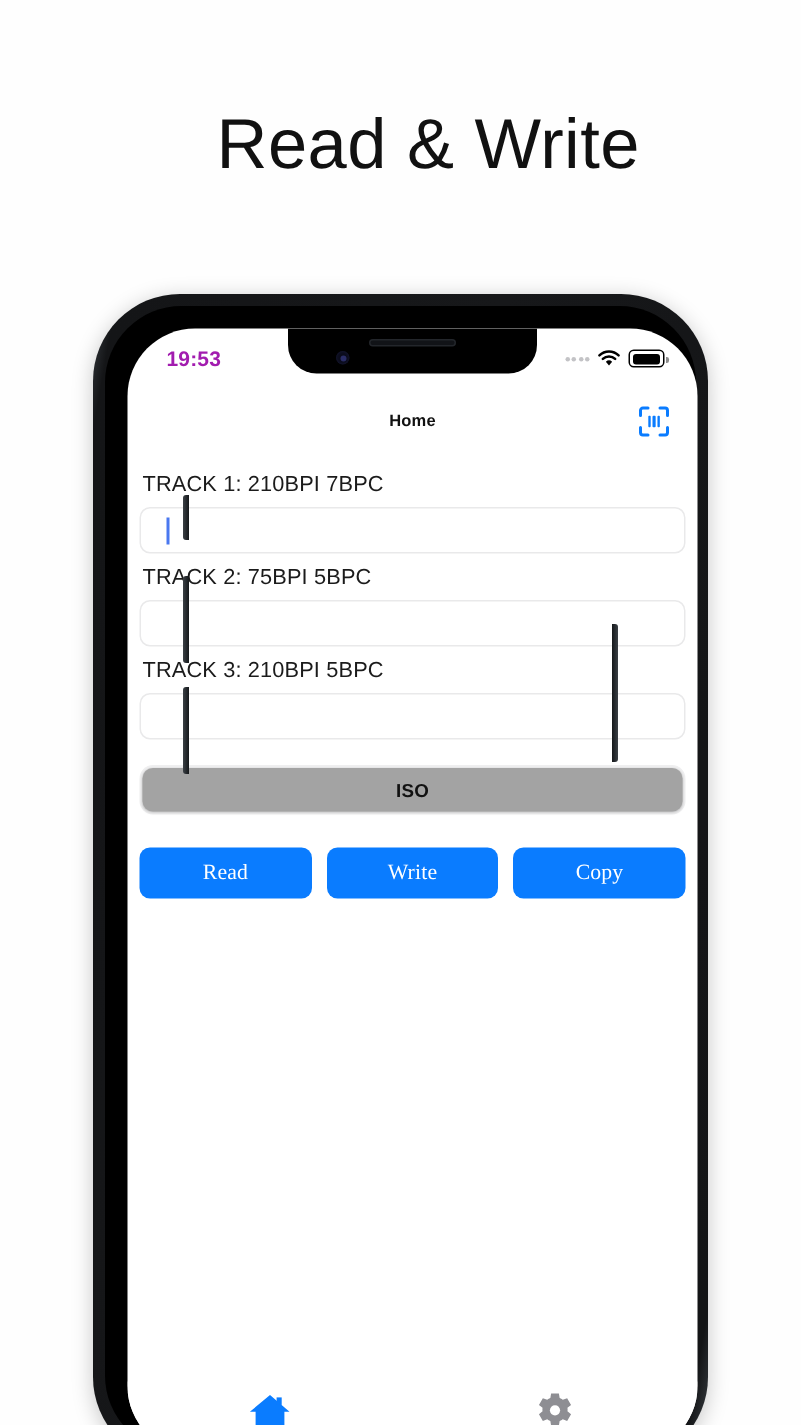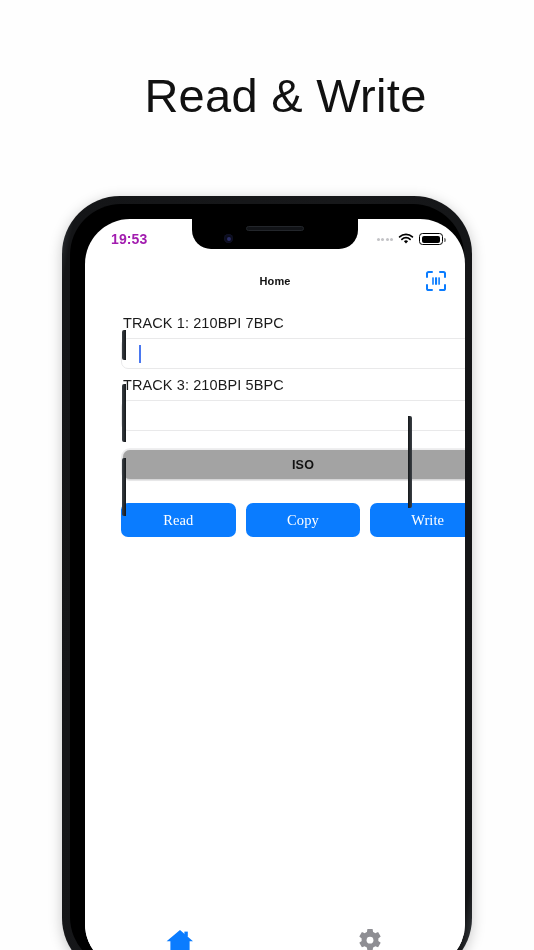--- a/index.html
+++ b/index.html
@@ -203,21 +203,20 @@
     justify-content: center;
     cursor: pointer;
   }
 
   
   .content {
     position: absolute;
     top: 88px; left: 0;
     width: 380px;
     padding: 0 8px;
-    margin-left: 28px;
   }
   .field-group { margin-bottom: 8px; }
   .field-label {
     font-size: 14.5px;
     color: #1b1b1b;
     letter-spacing: 0.1px;
     margin: 8px 0 7px 2px;
   }
   .text-input {
     width: 100%;
@@ -373,36 +372,42 @@
       <div class="content">
 
         <div class="field-group">
           <div class="field-label">TRACK 1: 210BPI 7BPC</div>
           <div class="input-wrap">
             <input class="text-input" type="text" value="" style="">
             <div class="caret"></div>
           </div>
         </div>
 
+        <div class="field-group">
+          <div class="field-label">TRACK 2: 75BPI 5BPC</div>
+          <div class="input-wrap">
+            <input class="text-input" type="text" value="" style="">
+          </div>
+        </div>
 
         <div class="field-group">
           <div class="field-label">TRACK 3: 210BPI 5BPC</div>
           <div class="input-wrap">
             <input class="text-input" type="text" value="" style="">
           </div>
         </div>
 
         <div class="segmented">
           <div class="segment active">ISO</div>
         </div>
 
         <div class="actions">
           <button class="action-btn">Read</button>
+          <button class="action-btn">Write</button>
           <button class="action-btn">Copy</button>
-          <button class="action-btn">Write</button>
         </div>
 
       </div>
 
       <div class="tab-bar">
         <div class="tab-item">
           <svg width="30" height="26" viewBox="0 0 30 26">
             <path d="M15 3 L28 14.2 L24.6 14.2 L24.6 24 L5.4 24 L5.4 14.2 L1.6 14.2 Z" fill="#0A7CFF"></path>
             <rect x="19.4" y="4.6" width="3.4" height="5" fill="#0A7CFF"></rect>
           </svg>

